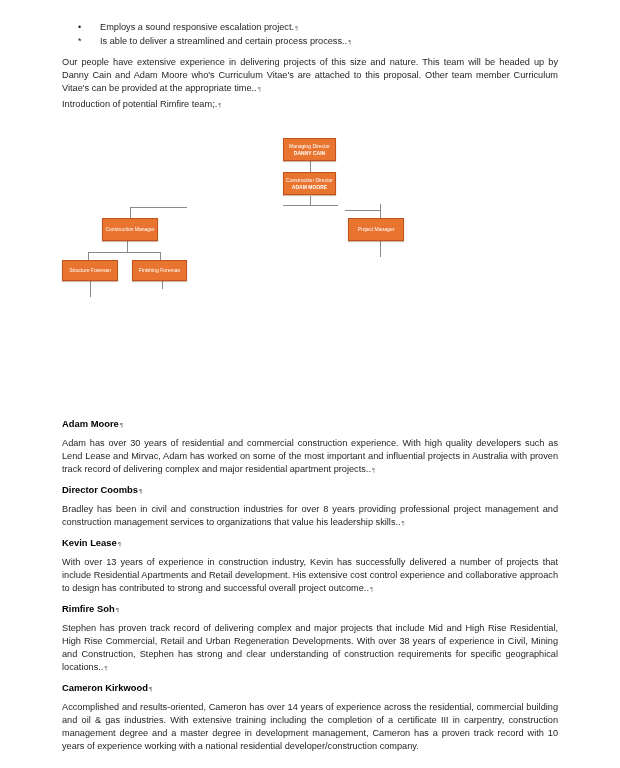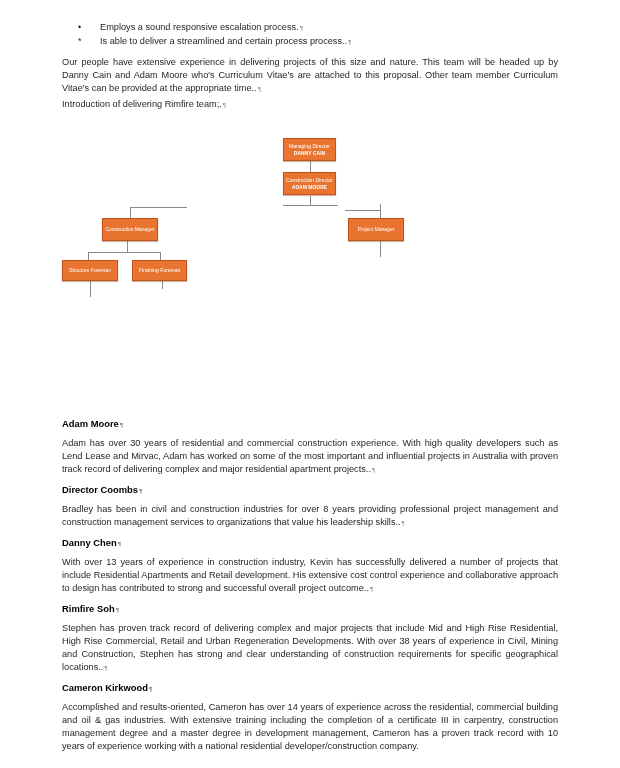--- a/index.html
+++ b/index.html
@@ -33,28 +33,28 @@
   .profile-bio{margin:5px 0 0 0;text-align:justify;font-size:9.2px;line-height:13px;}
 </style>
 </head>
 <body>
 
 <div id="page">
 
   <div id="top-text">
     <div class="bullet-row">
       <span class="bullet-glyph">•</span>
-      <span><span>Employs a sound responsive escalation process.</span><span class="mark">¶</span></span>
+      <span><span>Employs a sound responsive escalation project.</span><span class="mark">¶</span></span>
     </div>
     <div class="bullet-row">
       <span class="bullet-glyph">*</span>
       <span><span>Is able to deliver a streamlined and certain process process..</span><span class="mark">¶</span></span>
     </div>
     <p class="body-par par-spaced"><span>Our people have extensive experience in delivering projects of this size and nature. This team will be headed up by Danny Cain and Adam Moore who's Curriculum Vitae's are attached to this proposal. Other team member Curriculum Vitae's can be provided at the appropriate time..</span><span class="mark">¶</span></p>
-    <p class="body-par single-line"><span>Introduction of delivering Rimfire team;.</span><span class="mark">¶</span></p>
+    <p class="body-par single-line"><span>Introduction of potential Rimfire team;.</span><span class="mark">¶</span></p>
   </div>
 
   <div id="org-chart">
 
     <div class="conn v" style="left:310px;top:160px;height:13px;"></div>
     <div class="conn v" style="left:310px;top:196px;height:9px;"></div>
     <div class="conn h" style="left:283px;top:205px;width:55px;"></div>
     <div class="conn h" style="left:130px;top:207px;width:57px;"></div>
     <div class="conn v" style="left:130px;top:208px;height:10px;"></div>
     <div class="conn v" style="left:127px;top:241px;height:11px;"></div>
@@ -89,21 +89,21 @@
     </div>
   </div>
 
   <div id="profiles">
     <div class="profile-name"><span>Adam Moore</span><span class="mark">¶</span></div>
     <p class="profile-bio"><span>Adam has over 30 years of residential and commercial construction experience. With high quality developers such as Lend Lease and Mirvac, Adam has worked on some of the most important and influential projects in Australia with proven track record of delivering complex and major residential apartment projects..</span><span class="mark">¶</span></p>
 
     <div class="profile-name"><span>Director Coombs</span><span class="mark">¶</span></div>
     <p class="profile-bio"><span>Bradley has been in civil and construction industries for over 8 years providing professional project management and construction management services to organizations that value his leadership skills..</span><span class="mark">¶</span></p>
 
-    <div class="profile-name"><span>Danny Chen</span><span class="mark">¶</span></div>
+    <div class="profile-name"><span>Kevin Lease</span><span class="mark">¶</span></div>
     <p class="profile-bio"><span>With over 13 years of experience in construction industry, Kevin has successfully delivered a number of projects that include Residential Apartments and Retail development. His extensive cost control experience and collaborative approach to design has contributed to strong and successful overall project outcome..</span><span class="mark">¶</span></p>
 
     <div class="profile-name"><span>Rimfire Soh</span><span class="mark">¶</span></div>
     <p class="profile-bio"><span>Stephen has proven track record of delivering complex and major projects that include Mid and High Rise Residential, High Rise Commercial, Retail and Urban Regeneration Developments. With over 38 years of experience in Civil, Mining and Construction, Stephen has strong and clear understanding of construction requirements for specific geographical locations..</span><span class="mark">¶</span></p>
 
     <div class="profile-name"><span>Cameron Kirkwood</span><span class="mark">¶</span></div>
     <p class="profile-bio"><span>Accomplished and results-oriented, Cameron has over 14 years of experience across the residential, commercial building and oil &amp; gas industries. With extensive training including the completion of a certificate III in carpentry, construction management degree and a master degree in development management, Cameron has a proven track record with 10 years of experience working with a national residential developer/construction company.</span></p>
   </div>
 
 </div>

